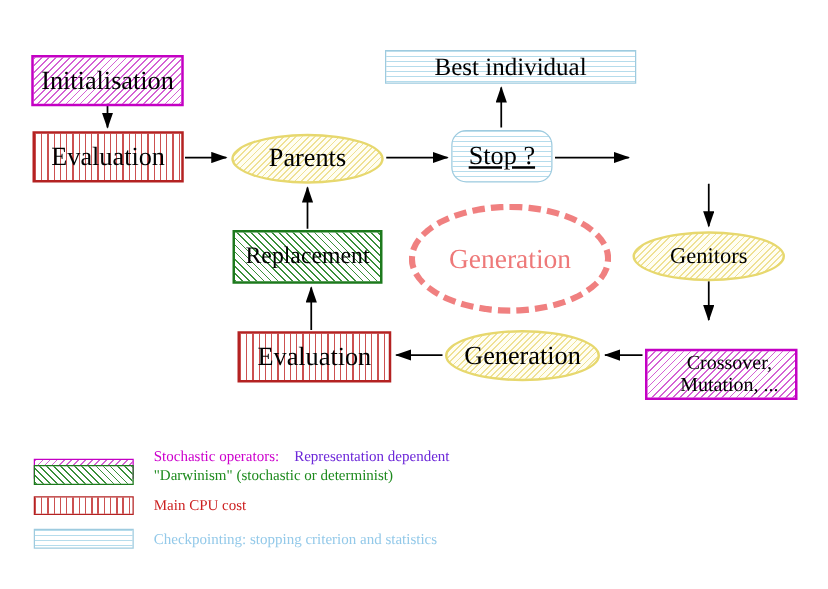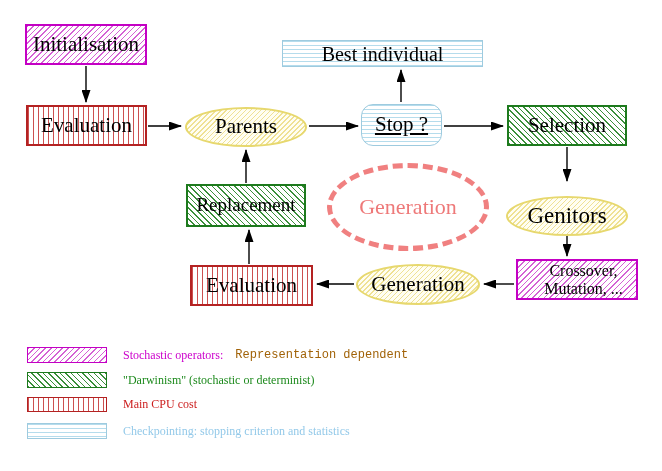--- a/index.html
+++ b/index.html
@@ -9,20 +9,21 @@
   }
   .arrows{position:absolute;left:0;top:0;width:662px;height:471px;pointer-events:none;}
   .node{
     position:absolute;display:flex;align-items:center;justify-content:center;
     text-align:center;color:#000;box-sizing:border-box;line-height:1.1;
   }
   
   .hatch-magenta{
     border:2px solid #c400c4;
     background:repeating-linear-gradient(135deg,#d462d4 0,#d462d4 1px,#ffffff 1px,#ffffff 4px);
+    margin-top:20px;
   }
   .stripe-red{
     border:2px solid #b42222;
     background:repeating-linear-gradient(90deg,#cc5050 0,#cc5050 1px,#ffffff 1px,#ffffff 5px);
     align-items:center;
   }
   .hatch-green{
     border:2px solid #1d7a1d;
     background:repeating-linear-gradient(45deg,#3a8f3a 0,#3a8f3a 1px,#ffffff 1px,#ffffff 4px);
   }
@@ -34,40 +35,40 @@
     border:2px solid #e7d86e;
     background:repeating-linear-gradient(135deg,#efe194 0,#efe194 1px,#fffef2 1px,#fffef2 3.5px);
   }
   .ellipse{border-radius:50%;}
   .rounded{border-radius:12px;text-decoration:underline;}
   
   .n-init{left:25px;top:24px;width:122px;height:41px;font-size:21px;}
   .n-eval-top{left:26px;top:105px;width:121px;height:41px;font-size:21px;}
   .n-parents{left:185px;top:107px;width:122px;height:40px;font-size:21px;}
   .n-stop{left:361px;top:104px;width:81px;height:42px;font-size:21px;}
-  .n-best{left:282px;top:40px;width:201px;height:27px;font-size:20px;}
+  .n-best{left:308px;top:40px;width:201px;height:27px;font-size:20px;}
   .n-selection{left:507px;top:105px;width:120px;height:41px;font-size:21px;}
-  .n-genitors{left:506px;top:196px;width:122px;height:40px;font-size:23px;}
+  .n-genitors{left:506px;top:185px;width:122px;height:40px;font-size:18px;}
   .n-crossover{left:516px;top:259px;width:122px;height:41px;font-size:16px;flex-direction:column;padding-left:13px;}
   .n-offspring{left:356px;top:264px;width:124px;height:41px;font-size:21px;}
   .n-eval-bot{left:190px;top:265px;width:123px;height:41px;font-size:21px;}
   .n-replacement{left:186px;top:184px;width:120px;height:43px;font-size:19px;}
   .n-generation{
     left:327px;top:163px;width:162px;height:88px;
     border:5px dashed #f08080;border-radius:50%;
     font-size:22px;color:#ee7979;background:transparent;
   }
   
   .legend-row{position:absolute;display:flex;align-items:center;font-size:12px;}
   .legend-swatch{width:80px;height:16px;box-sizing:border-box;flex:none;}
   .legend-swatch.hatch-magenta,.legend-swatch.hatch-green{border-width:1px;}
   .legend-swatch.stripe-red{border-width:1px;height:15px;}
   .legend-text{margin-left:16px;white-space:nowrap;}
   .lg-magenta{color:#cc00cc;}
-  .lg-yellow{color:#a16207;margin-left:12px;font-family:Liberation Mono, monospace;}
+  .lg-yellow{color:#6d28d9;margin-left:12px;}
   .lg-green{color:#1d8a1d;}
   .lg-red{color:#cc1f1f;}
   .lg-cyan{color:#93c9e9;}
   .row1{left:27px;top:347px;}
   .row2{left:27px;top:372px;}
   .row3{left:27px;top:397px;}
   .row4{left:27px;top:423px;}
 </style>
 </head>
 <body>
@@ -106,23 +107,20 @@
   </div>
 
   <div class="node n-best stripe-cyan">
     <span>Best individual</span>
   </div>
 
   <div class="node n-stop stripe-cyan rounded">
     <span>Stop ?</span>
   </div>
 
-  <div class="node n-selection hatch-green">
-    <span>Selection</span>
-  </div>
 
   <div class="node n-genitors hatch-yellow ellipse">
     <span>Genitors</span>
   </div>
 
   <div class="node n-crossover hatch-magenta">
     <span>Crossover,</span>
     <span>Mutation, ...</span>
   </div>
 

